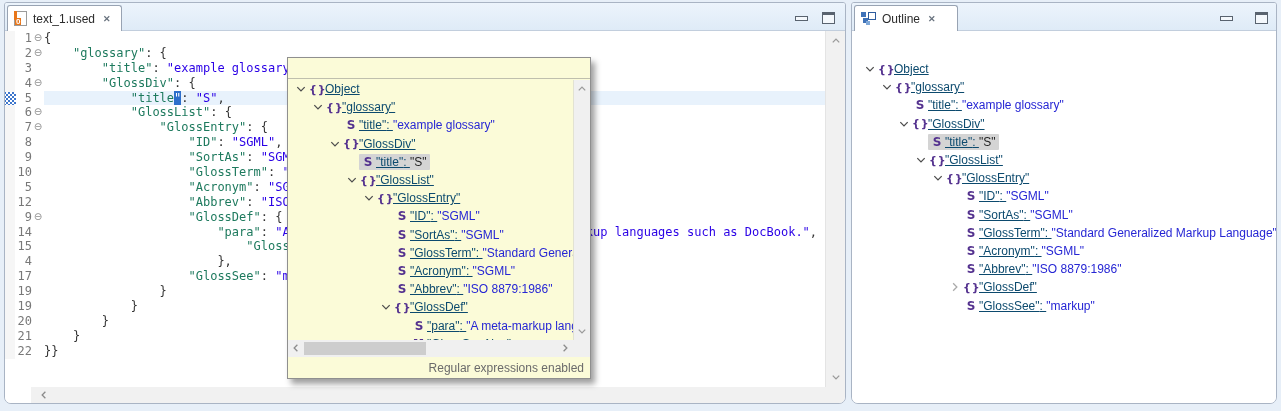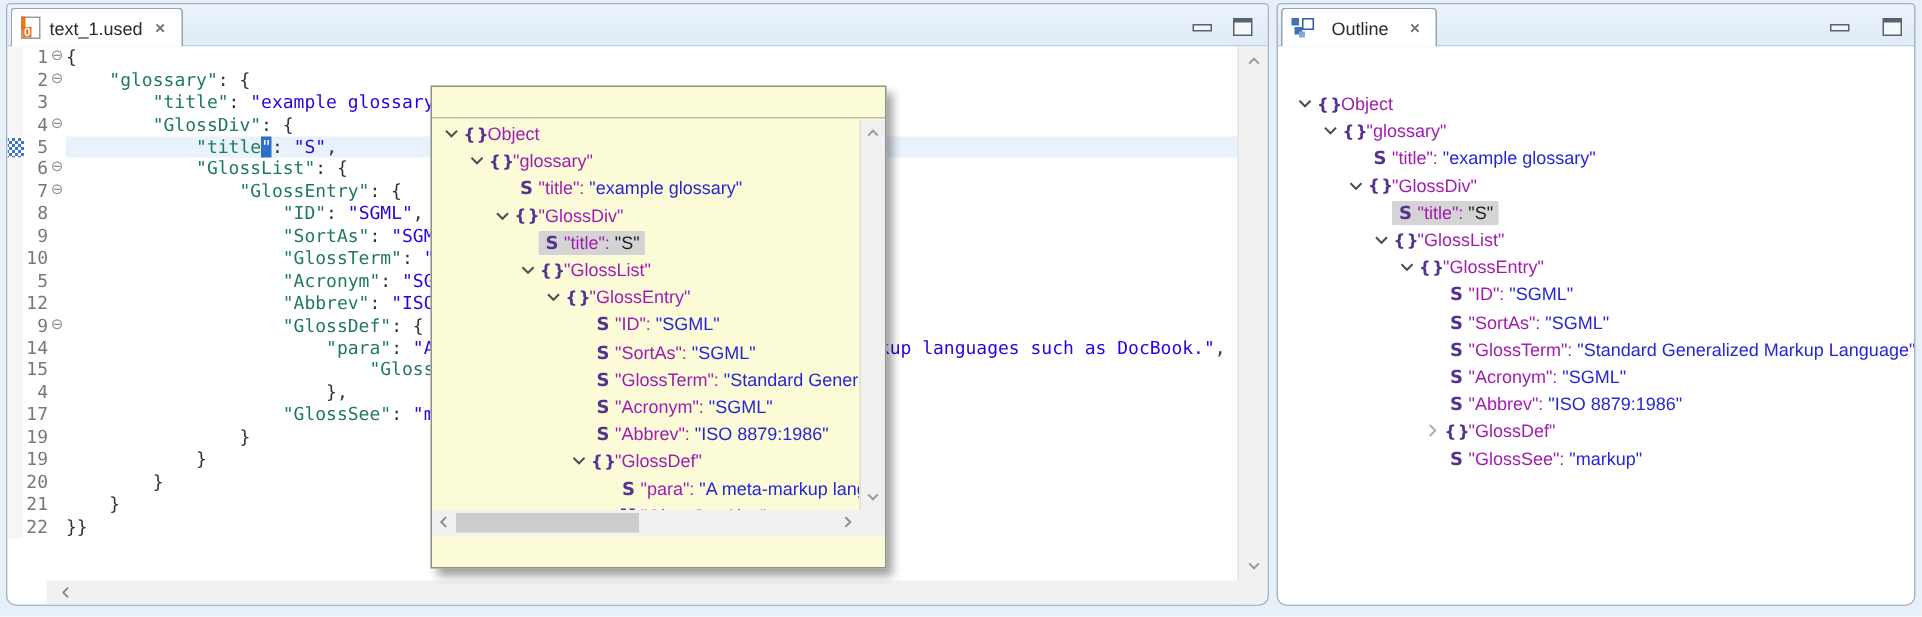--- a/index.html
+++ b/index.html
@@ -44,21 +44,21 @@
 
   
   .tree { position:absolute; overflow:hidden; }
   .tree-row { display:flex; align-items:center; height:18.2px; white-space:nowrap; font-size:12px; }
   .chev { width:13px; flex:0 0 13px; display:flex; align-items:center; }
   .sel-wrap { display:flex; align-items:center; padding:1px 4px 1px 1px; border-radius:1px; }
   .sel .sel-wrap { background:#D4D4D4; }
   .tico { width:16px; flex:0 0 16px; text-align:center; font-weight:bold; color:#54328F; font-family:"DejaVu Sans", sans-serif; }
   .tico-obj, .tico-arr { font-size:11px; letter-spacing:1px; }
   .tico-str { font-size:12px; }
-  .tk { color:#a21caf; }
+  .tk { color:#0c4a6e;text-decoration:underline; }
   .tv { color:#2626D4; }
   .sel .tv { color:#1E1E1E; }
 
   
   .outline-content { position:absolute; left:0; top:28px; right:0; bottom:0; background:#fff; }
   .outline-tree { left:0; top:29px; right:0; bottom:0; }
   .outline-icon { width:15px; height:14px; position:relative; flex:0 0 15px; }
   .outline-icon .oi-big { position:absolute; right:0; top:0; width:8px; height:8px; border:1px solid #2E5C9E; background:#fff; }
   .outline-icon .oi-s1, .outline-icon .oi-s2, .outline-icon .oi-s3 { position:absolute; left:0; width:5px; height:5px; background:#3F72B8; }
   .outline-icon .oi-s1 { top:0; } .outline-icon .oi-s2 { top:6px; left:2px; } .outline-icon .oi-s3 { top:9px; left:5px; width:4px; height:4px; background:#7FA8D8; }
@@ -306,25 +306,26 @@
         </svg>
       </span>
     <span class="sb-arrow" style="right:1px; top:1px;">
         <svg width="12" height="12" viewBox="0 0 13 13">
           <path d="M5 3 L8.5 6.5 L5 10" fill="none" stroke="#8C8C8C" stroke-width="1.4"></path>
         </svg>
       </span>
     <span class="p-hthumb"></span>
   </div>
   <div class="p-corner"></div>
+  <div class="popup-status">Regular expressions enabled</div>
 </div>
 
 <div class="part part-outline">
   <div class="tabbar">
-    <div class="tab" style="min-width:104px;justify-content:space-between;">
+    <div class="tab" style="min-width:104px;">
       <span class="outline-icon">
         <span class="oi-big"></span>
           <span class="oi-s1"></span>
           <span class="oi-s2"></span>
           <span class="oi-s3"></span>
       </span>
       <span class="tab-label">Outline</span>
       <span class="tab-close">✕</span>
     </div>
     <div class="minmax" style="right:8px;">

